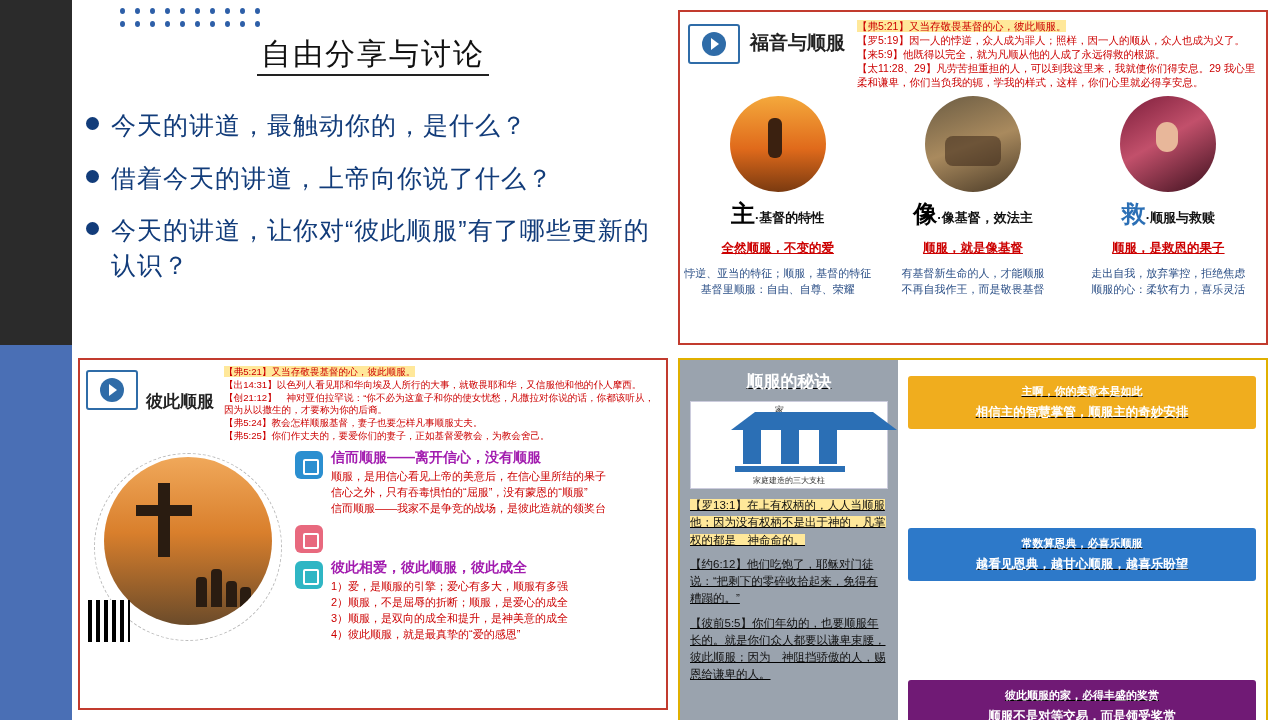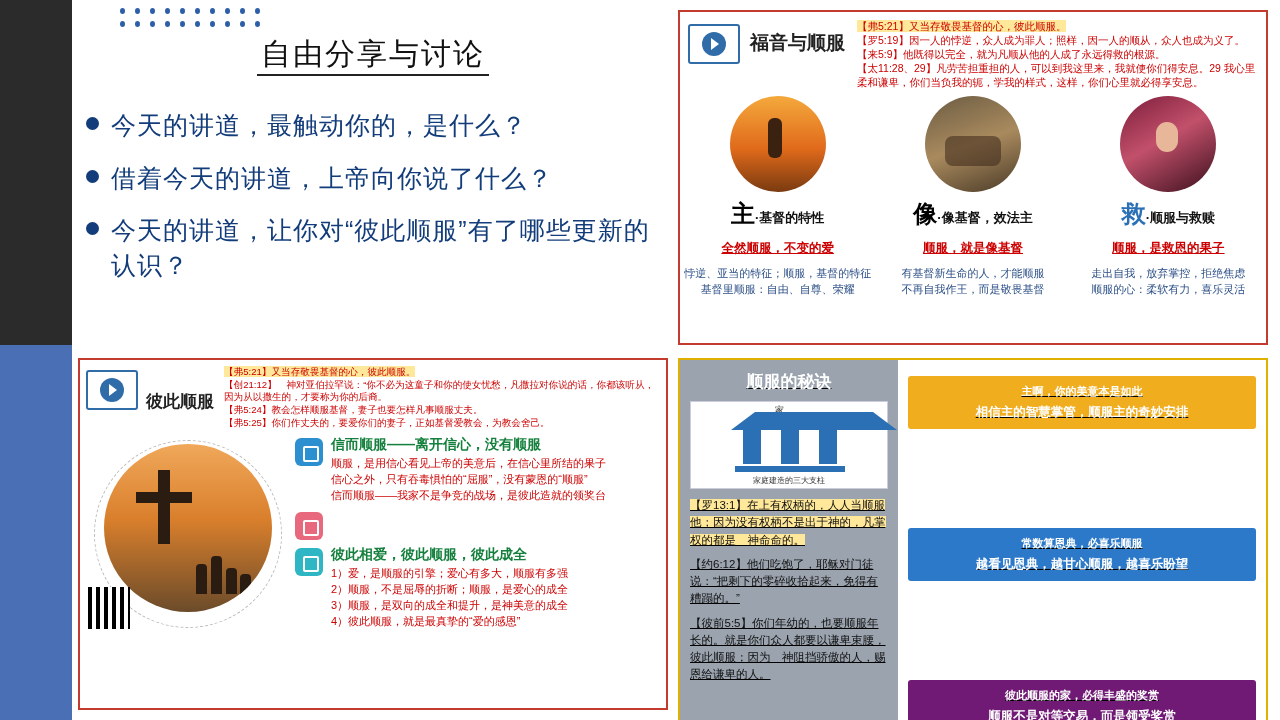--- a/index.html
+++ b/index.html
@@ -80,21 +80,21 @@
       repeating-linear-gradient(90deg,#000 0 4px,#fff 4px 8px),
       repeating-linear-gradient(0deg,#000 0 4px,transparent 4px 8px); }
 
   .m-right { flex:1; padding-right:6px; }
   .mrow { display:flex; margin-bottom:6px; }
   .badge { width:28px; height:28px; border-radius:6px; flex:none; margin:2px 8px 0 0; position:relative; }
   .badge-b { background:#2b8fd0; }
   .badge-p { background:#e8697e; }
   .badge-t { background:#2fb6c4; }
   .badge:after { content:""; position:absolute; left:8px; top:8px; width:12px; height:12px; border:2px solid #fff; border-radius:2px; }
-  .mh3 { font-size:14px; font-weight:bold; color:#15803d; margin:0 0 2px 0; }
+  .mh3 { font-size:14px; font-weight:bold; color:#a21caf; margin:0 0 2px 0; }
   .mtxt { font-size:11px; color:#c00; line-height:1.45; }
 
   
   .card-secret { left:678px; top:358px; width:590px; height:393px; border:2px solid #e0b000; display:flex;text-decoration:underline; }
   .sec-left { width:218px; background:#9aa3ae; padding:8px 10px; box-sizing:border-box; }
   .sec-title { text-align:center; font-size:17px; font-weight:bold; color:#fff; margin:2px 0 8px 0; }
   .house { background:#fff; border:1px solid #ccd; height:86px; position:relative; margin-bottom:8px; }
   .house .roof { position:absolute; left:40px; top:10px; width:118px; height:0; border-left:24px solid transparent; border-right:24px solid transparent; border-bottom:18px solid #2b6fb5; }
   .house .pillars { position:absolute; left:52px; top:28px; width:94px; height:34px; display:flex; justify-content:space-between; }
   .house .pillars i { width:18px; background:#2b6fb5; display:block; }
@@ -201,20 +201,21 @@
 </div>
 
 <div class="card card-mutual">
   <div class="mh">
     <div class="logo-box">
         <span class="play-circle"></span>
       </div>
     <div class="mh-title">彼此顺服</div>
     <div class="mv">
       <p><span class="hl">【弗5:21】又当存敬畏基督的心，彼此顺服。</span></p>
+      <p>【出14:31】以色列人看见耶和华向埃及人所行的大事，就敬畏耶和华，又信服他和他的仆人摩西。</p>
       <p>【创21:12】　神对亚伯拉罕说：“你不必为这童子和你的使女忧愁，凡撒拉对你说的话，你都该听从，因为从以撒生的，才要称为你的后裔。</p>
       <p>【弗5:24】教会怎样顺服基督，妻子也要怎样凡事顺服丈夫。</p>
       <p>【弗5:25】你们作丈夫的，要爱你们的妻子，正如基督爱教会，为教会舍己。</p>
     </div>
   </div>
   <div class="m-body">
     <div class="m-left">
       <div class="dashed-ring"></div>
       <div class="circle-img">
         <div class="cross"></div>

